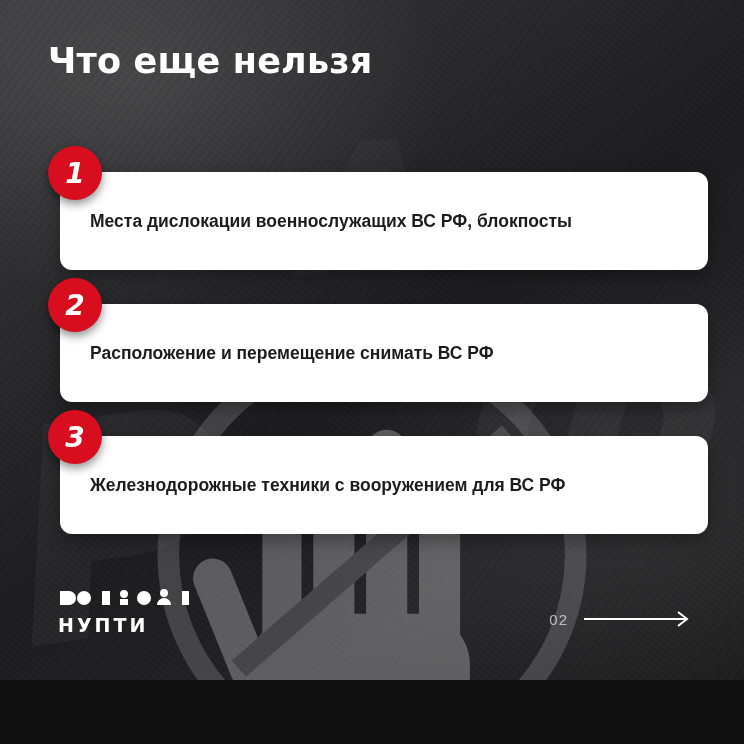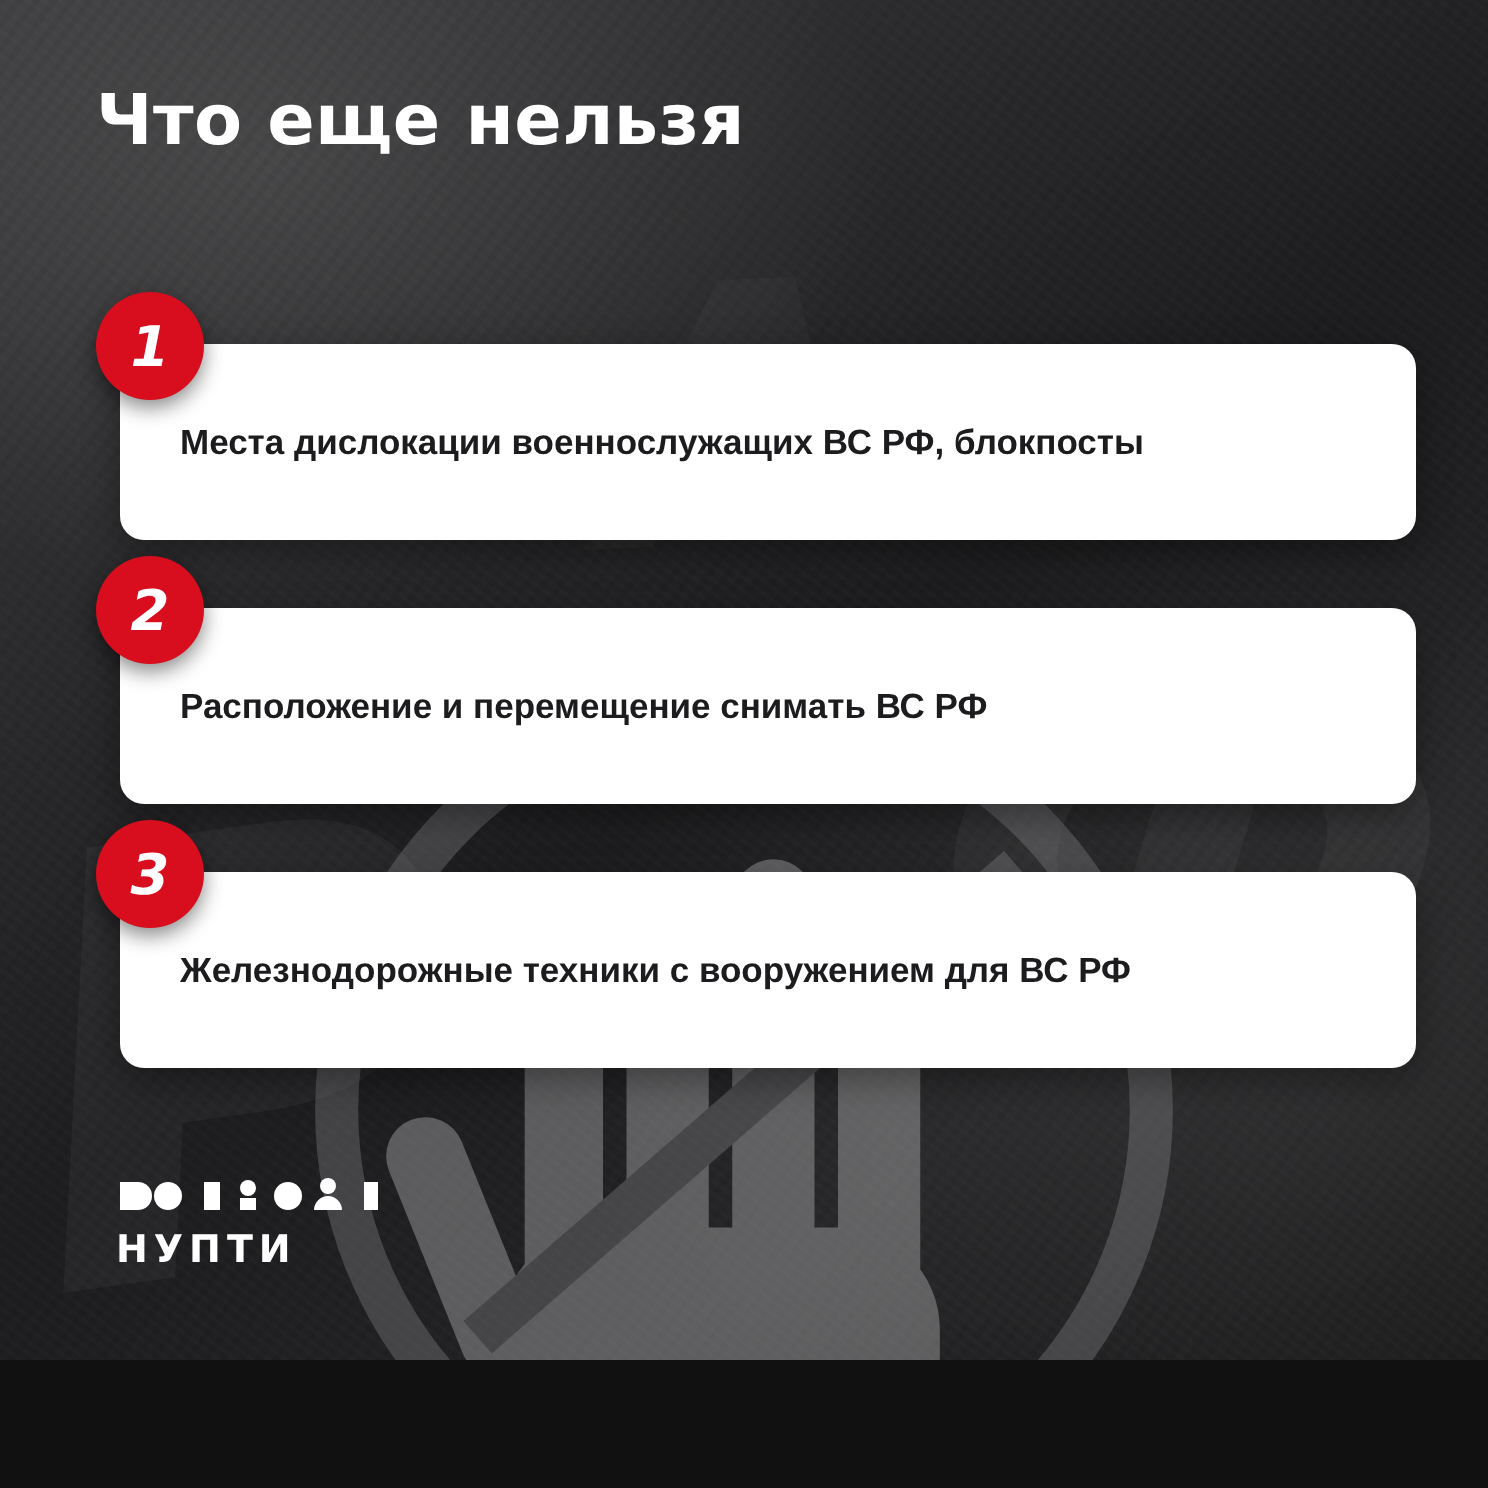--- a/index.html
+++ b/index.html
@@ -231,15 +231,24 @@
           <rect x="62" y="11" width="8" height="6" fill="#fff"></rect>
           <circle cx="86" cy="10" r="7" fill="#fff"></circle>
           <circle cx="106" cy="5" r="4" fill="#fff"></circle>
           <path d="M99 17c0-4 3.5-7 7-7s7 3 7 7z" fill="#fff"></path>
           <rect x="124" y="3" width="7" height="14" fill="#fff"></rect>
         </svg>
       </div>
       <div class="logo-text">НУПТИ</div>
     </div>
 
+    <div class="pager">
+      <span class="pager-num">02</span>
+      <span class="arrow-wrap">
+        <svg width="112" height="18" viewBox="0 0 112 18">
+          <line x1="0" y1="9" x2="103" y2="9" stroke="#ffffff" stroke-width="2"></line>
+          <polyline points="94,2 103,9 94,16" fill="none" stroke="#ffffff" stroke-width="2"></polyline>
+        </svg>
+      </span>
+    </div>
   </div>
 
 </div>
 
 </body></html>

